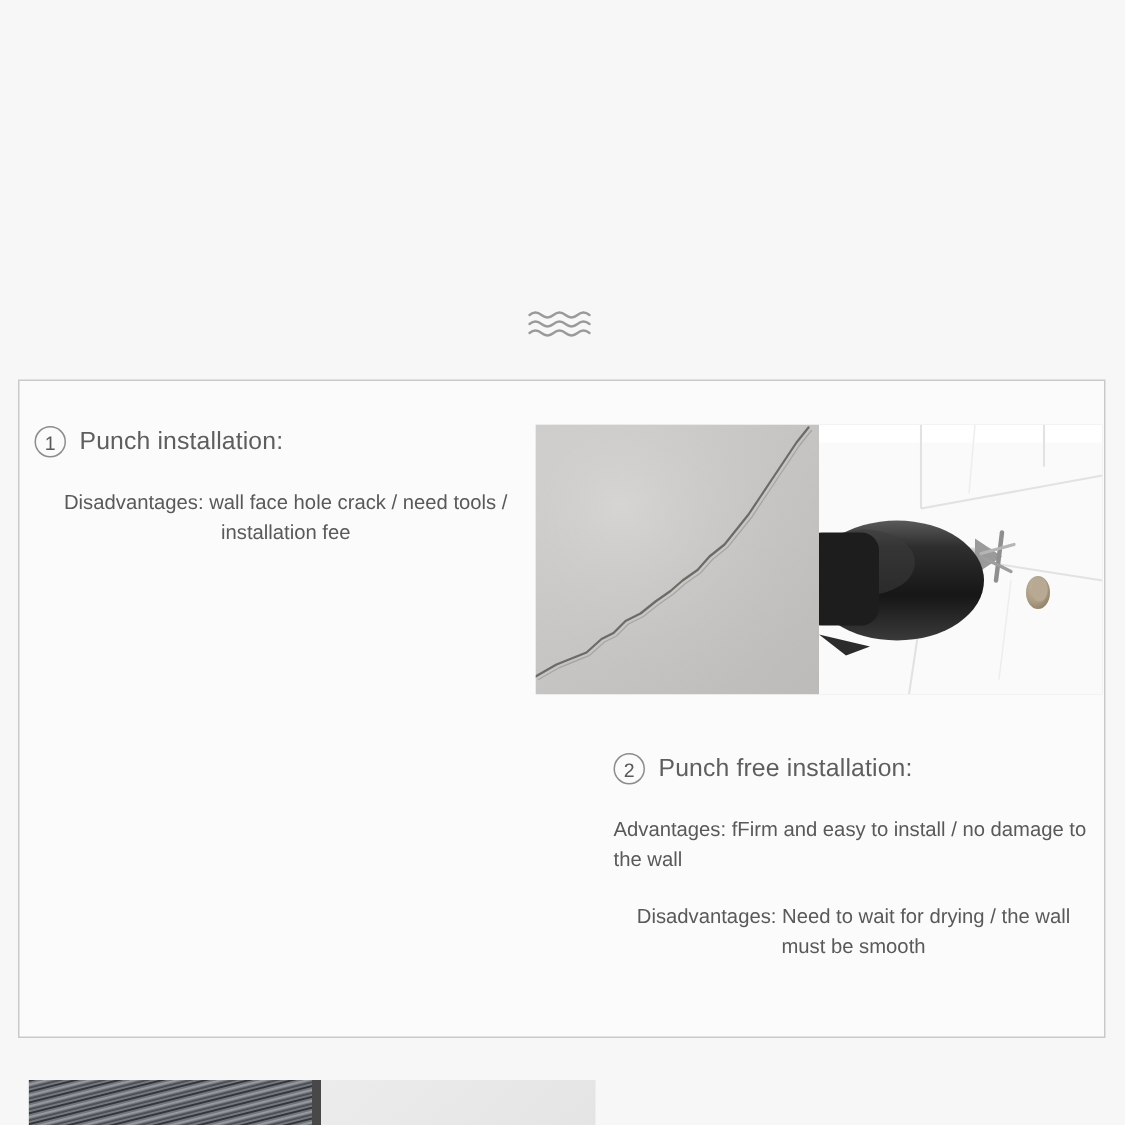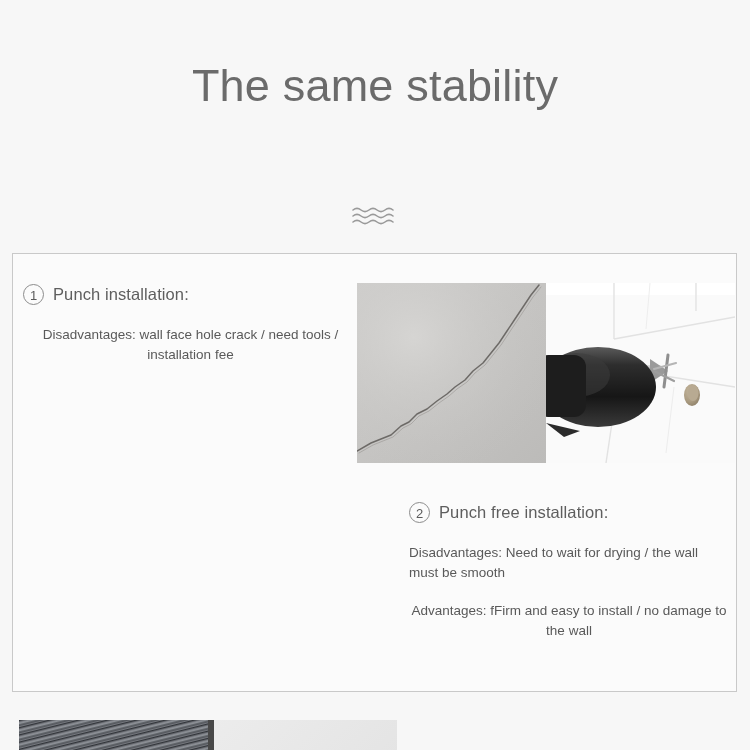--- a/index.html
+++ b/index.html
@@ -117,21 +117,20 @@
   .ph-crack { left: 344px; top: 15px;  width: 189px; height: 180px; }
   .ph-drill { left: 533px; top: 15px;  width: 189px; height: 180px; }
   .ph-shelf { left: 6px;   top: 234px; width: 189px; height: 185px; }
   .ph-glue  { left: 195px; top: 234px; width: 189px; height: 185px; }
   .photo svg { display: block; width: 100%; height: 100%; }
 </style>
 </head>
 <body>
 
 <div class="headline">
-  <div class="headline-line1">The same stability</div>
 </div>
 
 <div class="wave-ornament">
   <svg viewBox="0 0 48 22" xmlns="http://www.w3.org/2000/svg">
     <g fill="none" stroke="#9a9a9a" stroke-width="1.6" stroke-linecap="round">
       <path d="M2 5 q4 -3.2 8 0 t8 0 t8 0 t8 0 t8 0"></path>
       <path d="M2 11 q4 -3.2 8 0 t8 0 t8 0 t8 0 t8 0"></path>
       <path d="M2 17 q4 -3.2 8 0 t8 0 t8 0 t8 0 t8 0"></path>
     </g>
   </svg>
@@ -324,18 +323,18 @@
           </g>
         </g>
       </svg>
     </div>
 
     <div class="textblock tb-right">
       <div class="step-head">
         <div class="step-circle">2</div>
         <div class="step-title">Punch free installation:</div>
       </div>
+      <div class="para">Advantages: fFirm and easy to install / no damage to the wall</div>
       <div class="para">Disadvantages: Need to wait for drying / the wall must be smooth</div>
-      <div class="para">Advantages: fFirm and easy to install / no damage to the wall</div>
     </div>
   </div>
 
 </div>
 
 </body></html>

